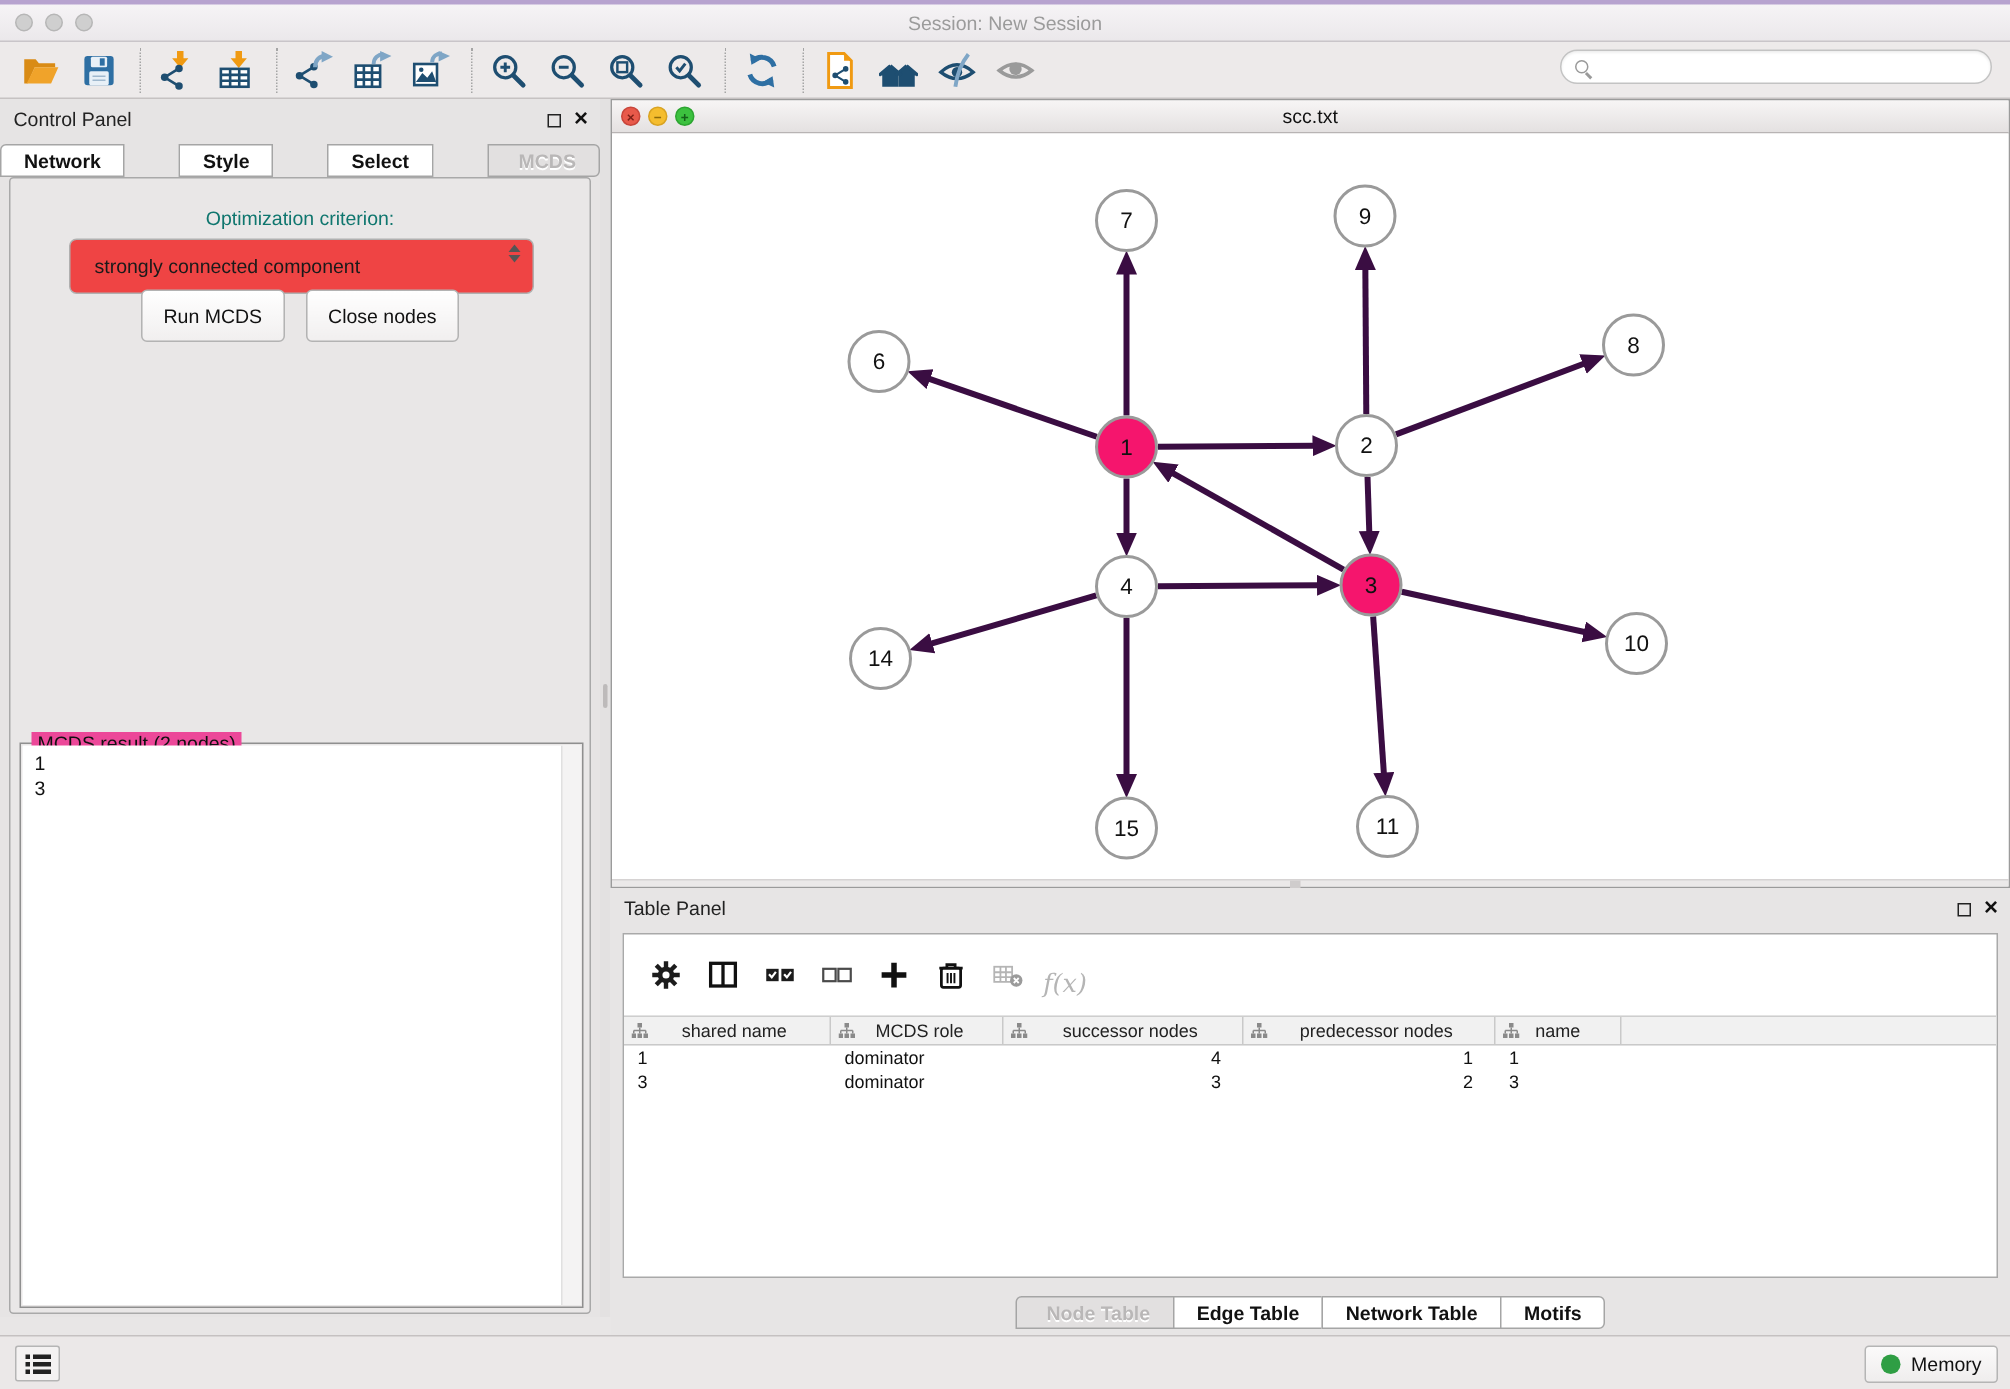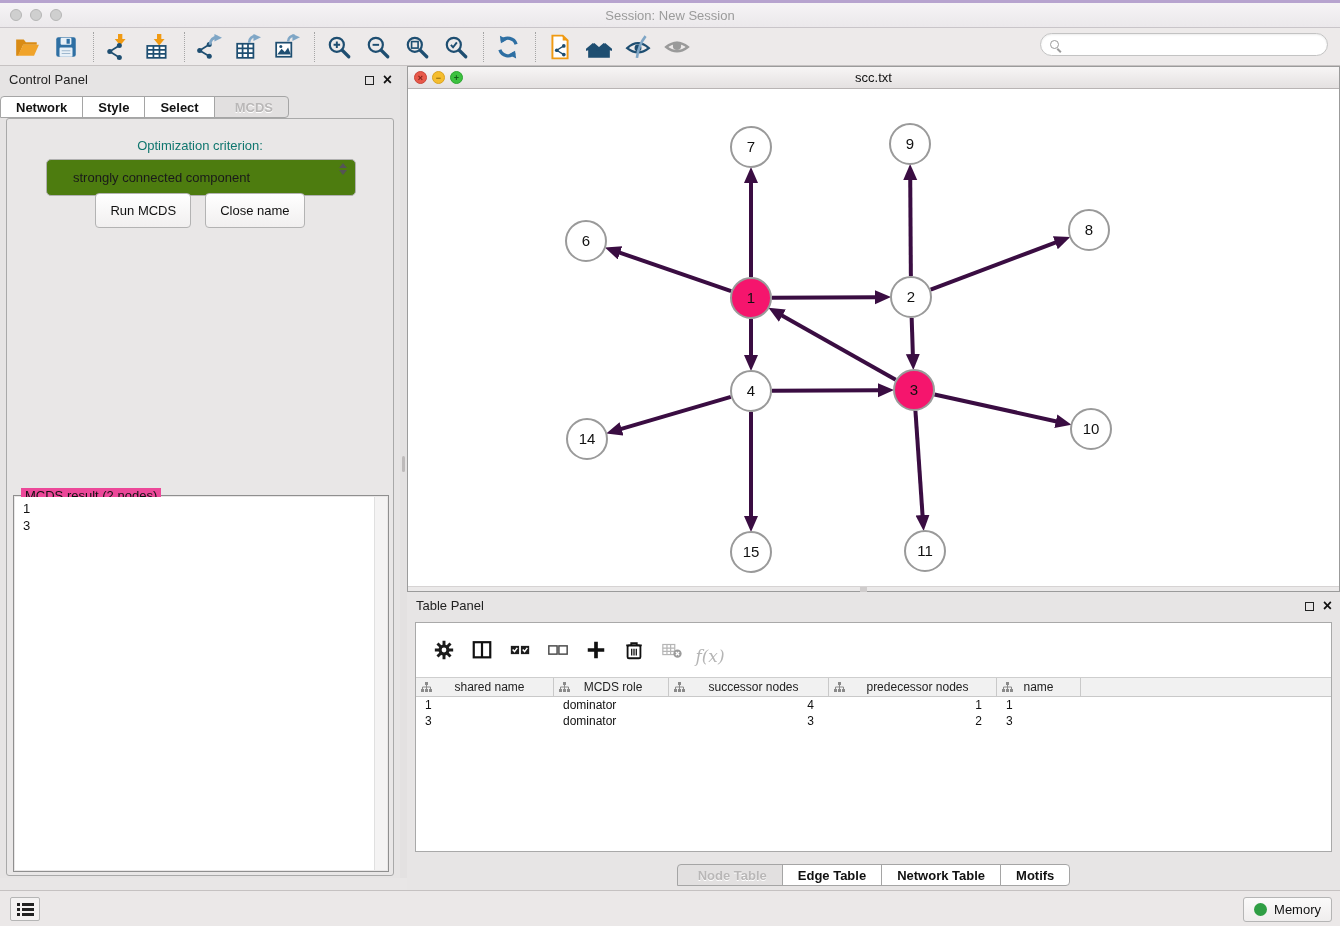--- a/index.html
+++ b/index.html
@@ -26,31 +26,31 @@
     border:1px solid #c3c3c3;border-radius:12px;box-shadow:inset 0 1px 2px rgba(0,0,0,.08);display:flex;align-items:center;}
   .mag{width:9px;height:9px;border:1.5px solid #9a9a9a;border-radius:50%;margin-left:9px;position:relative;flex:0 0 auto;}
   .mag::after{content:"";position:absolute;left:7px;top:7px;width:5px;height:1.5px;background:#9a9a9a;transform:rotate(45deg);transform-origin:0 0;}
   .searchwrap input{border:none;outline:none;background:transparent;flex:1;margin-left:6px;font-size:12px;font-family:inherit;}
   
   .cpanel{position:absolute;left:0;top:66px;width:400px;height:812px;background:#e6e4e4;}
   .panel-head{position:relative;height:28px;line-height:28px;padding-left:9px;font-size:13px;color:#222;}
   .ph-icons{position:absolute;right:8px;top:0;height:28px;display:flex;align-items:center;gap:9px;}
   .ic-float{width:9px;height:9px;border:1.5px solid #222;display:inline-block;}
   .ic-close{font-size:16px;font-weight:bold;color:#111;line-height:1;}
-  .cp-tabs{position:absolute;left:0;top:30px;width:100%;display:flex;justify-content:flex-start;}
+  .cp-tabs{position:absolute;left:0;top:30px;width:100%;display:flex;justify-content:space-between;}
   .tab{border:1px solid #a5a5a5;background:#fff;padding:0 15px;height:22px;line-height:21px;
     font-weight:bold;font-size:13px;color:#111;margin-left:-1px;cursor:default;}
   .tab:first-child{border-radius:4px 0 0 0;margin-left:0;}
   .tab:last-child{border-radius:0 4px 4px 0;}
   .tab.active{background:#e2e0e0;color:#b9b7b7;text-shadow:0 1px 0 #fff;padding-left:20px;}
   .cp-body{position:absolute;left:6px;top:52px;width:388px;height:758px;background:#e9e7e7;
     border:1px solid #a9a9a9;border-radius:3px;}
   .opt-label{text-align:center;margin-top:19px;font-size:13px;color:#0f766e;}
-  .dropdown{position:absolute;left:39px;top:40px;width:310px;height:37px;background:#4d7c0f;
-    border:1px solid #b0b0b0;border-radius:5px;display:flex;align-items:center;padding-left:26px;font-size:13px;}
+  .dropdown{position:absolute;left:39px;top:40px;width:310px;height:37px;background:#ef4444;
+    border:1px solid #b0b0b0;border-radius:5px;display:flex;align-items:center;padding-left:16px;font-size:13px;}
   .stepper{position:absolute;right:8px;top:3px;display:flex;flex-direction:column;gap:2px;}
   .stepper i{width:0;height:0;border-left:4px solid transparent;border-right:4px solid transparent;display:block;}
   .stepper .up{border-bottom:5px solid #555;}
   .stepper .dn{border-top:5px solid #555;}
   .cp-buttons{position:absolute;left:0;top:74px;width:100%;display:flex;justify-content:center;gap:14px;}
   .btn{background:linear-gradient(#fff,#f1efef);border:1px solid #b3b3b3;border-radius:4px;height:35px;
     padding:0 14px;font-size:13px;color:#111;line-height:21px;cursor:default;}
   .result-group{position:absolute;left:6px;top:376px;width:376px;height:377px;border:1px solid #8f8f8f;}
   .result-legend{position:absolute;left:7px;top:-8px;background:#ec4899;padding:0 4px;font-size:13px;color:#111;}
   .result-area{position:absolute;left:1px;right:1px;top:1px;bottom:1px;background:#fff;overflow:hidden;}
@@ -272,21 +272,21 @@
     <div class="opt-label">Optimization criterion:</div>
     <div class="dropdown">
       <span>strongly connected component</span>
       <span class="stepper">
           <i class="up"></i>
           <i class="dn"></i>
         </span>
     </div>
     <div class="cp-buttons">
       <button class="btn">Run MCDS</button>
-      <button class="btn">Close name</button>
+      <button class="btn">Close nodes</button>
     </div>
     <div class="result-group">
       <span class="result-legend">MCDS result (2 nodes)</span>
       <div class="result-area">
         <div class="result-lines" id="result-lines">
             <div>1</div>
             <div>3</div>
           </div>
         <div class="result-scroll"></div>
       </div>

